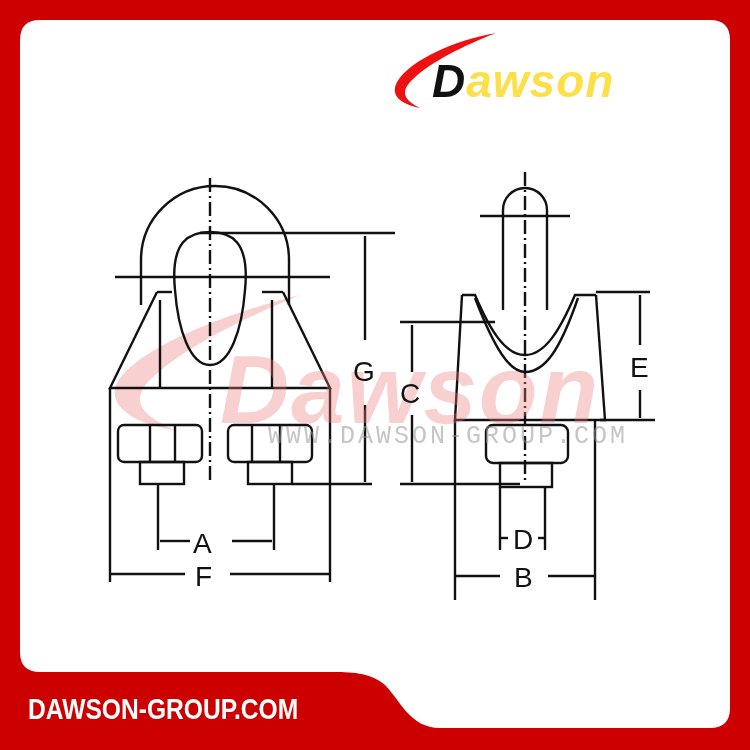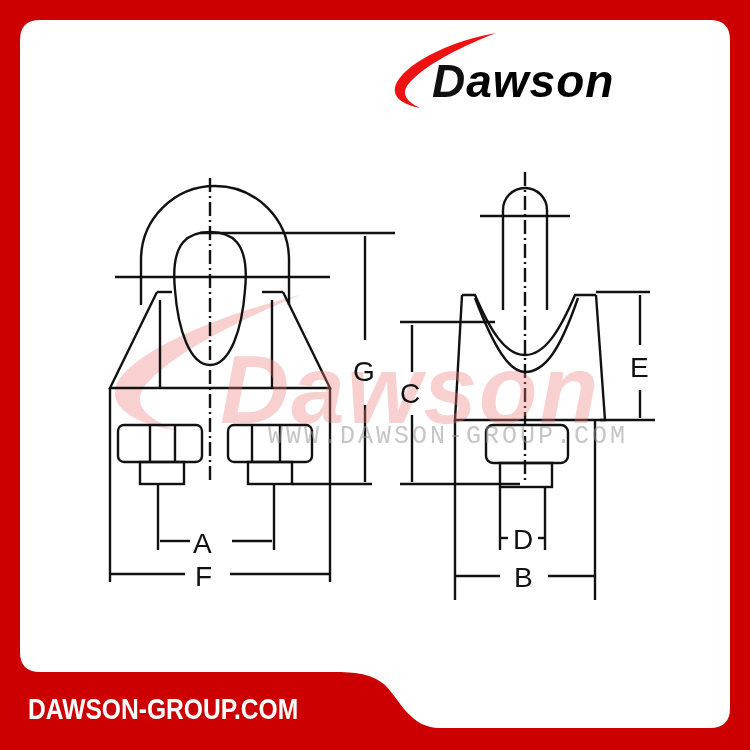--- a/index.html
+++ b/index.html
@@ -1,21 +1,21 @@
 <!DOCTYPE html>
 <html><head>
 <meta charset="utf-8">
 <style>
   html, body { margin: 0; padding: 0; }
   body { width: 750px; height: 750px; position: relative; overflow: hidden; background: #cc0000; font-family: "Liberation Sans", sans-serif; }
   #frame-svg { position: absolute; left: 0; top: 0; }
   .footer-text { position: absolute; left: 28px; top: 692px; color: #fff; font-family: "Liberation Sans", sans-serif; font-weight: bold; font-size: 30px; letter-spacing: 0px; transform: scaleX(0.82); transform-origin: left top; }
   .logo-text { position: absolute; left: 432px; top: 54px; font-family: "Liberation Sans", sans-serif; font-weight: bold; font-style: italic; font-size: 46px; letter-spacing: 1px; }
   .logo-text .d { color: #111; }
-  .logo-text .rest { color: #000000; font-style: italic; }
+  .logo-text .rest { color: #fde047; font-style: italic; }
   .wm-text { position: absolute; left: 268px; top: 422px; color: rgba(150,150,150,0.55); font-family: Liberation Mono, monospace; font-size: 25px; letter-spacing: 3px; }
   .wm-big { position: absolute; left: 220px; top: 335px; color: rgba(235,120,120,0.35); font-family: "Liberation Sans", sans-serif; font-weight: bold; font-style: italic; font-size: 96px; letter-spacing: 2px; }
   .dim-label { position: absolute; font-family: "Liberation Sans", sans-serif; font-size: 28px; color: #111; }
 </style>
 </head>
 <body>
 
 <svg id="frame-svg" width="750" height="750" viewBox="0 0 750 750">
 
   <path d="M40,20 H710 Q730,20 730,40 V708 Q730,728 710,728 H440 C410,728 400,700 385,685 C370,672 350,672 330,672 H40 Q20,672 20,652 V40 Q20,20 40,20 Z" fill="#ffffff"></path>

